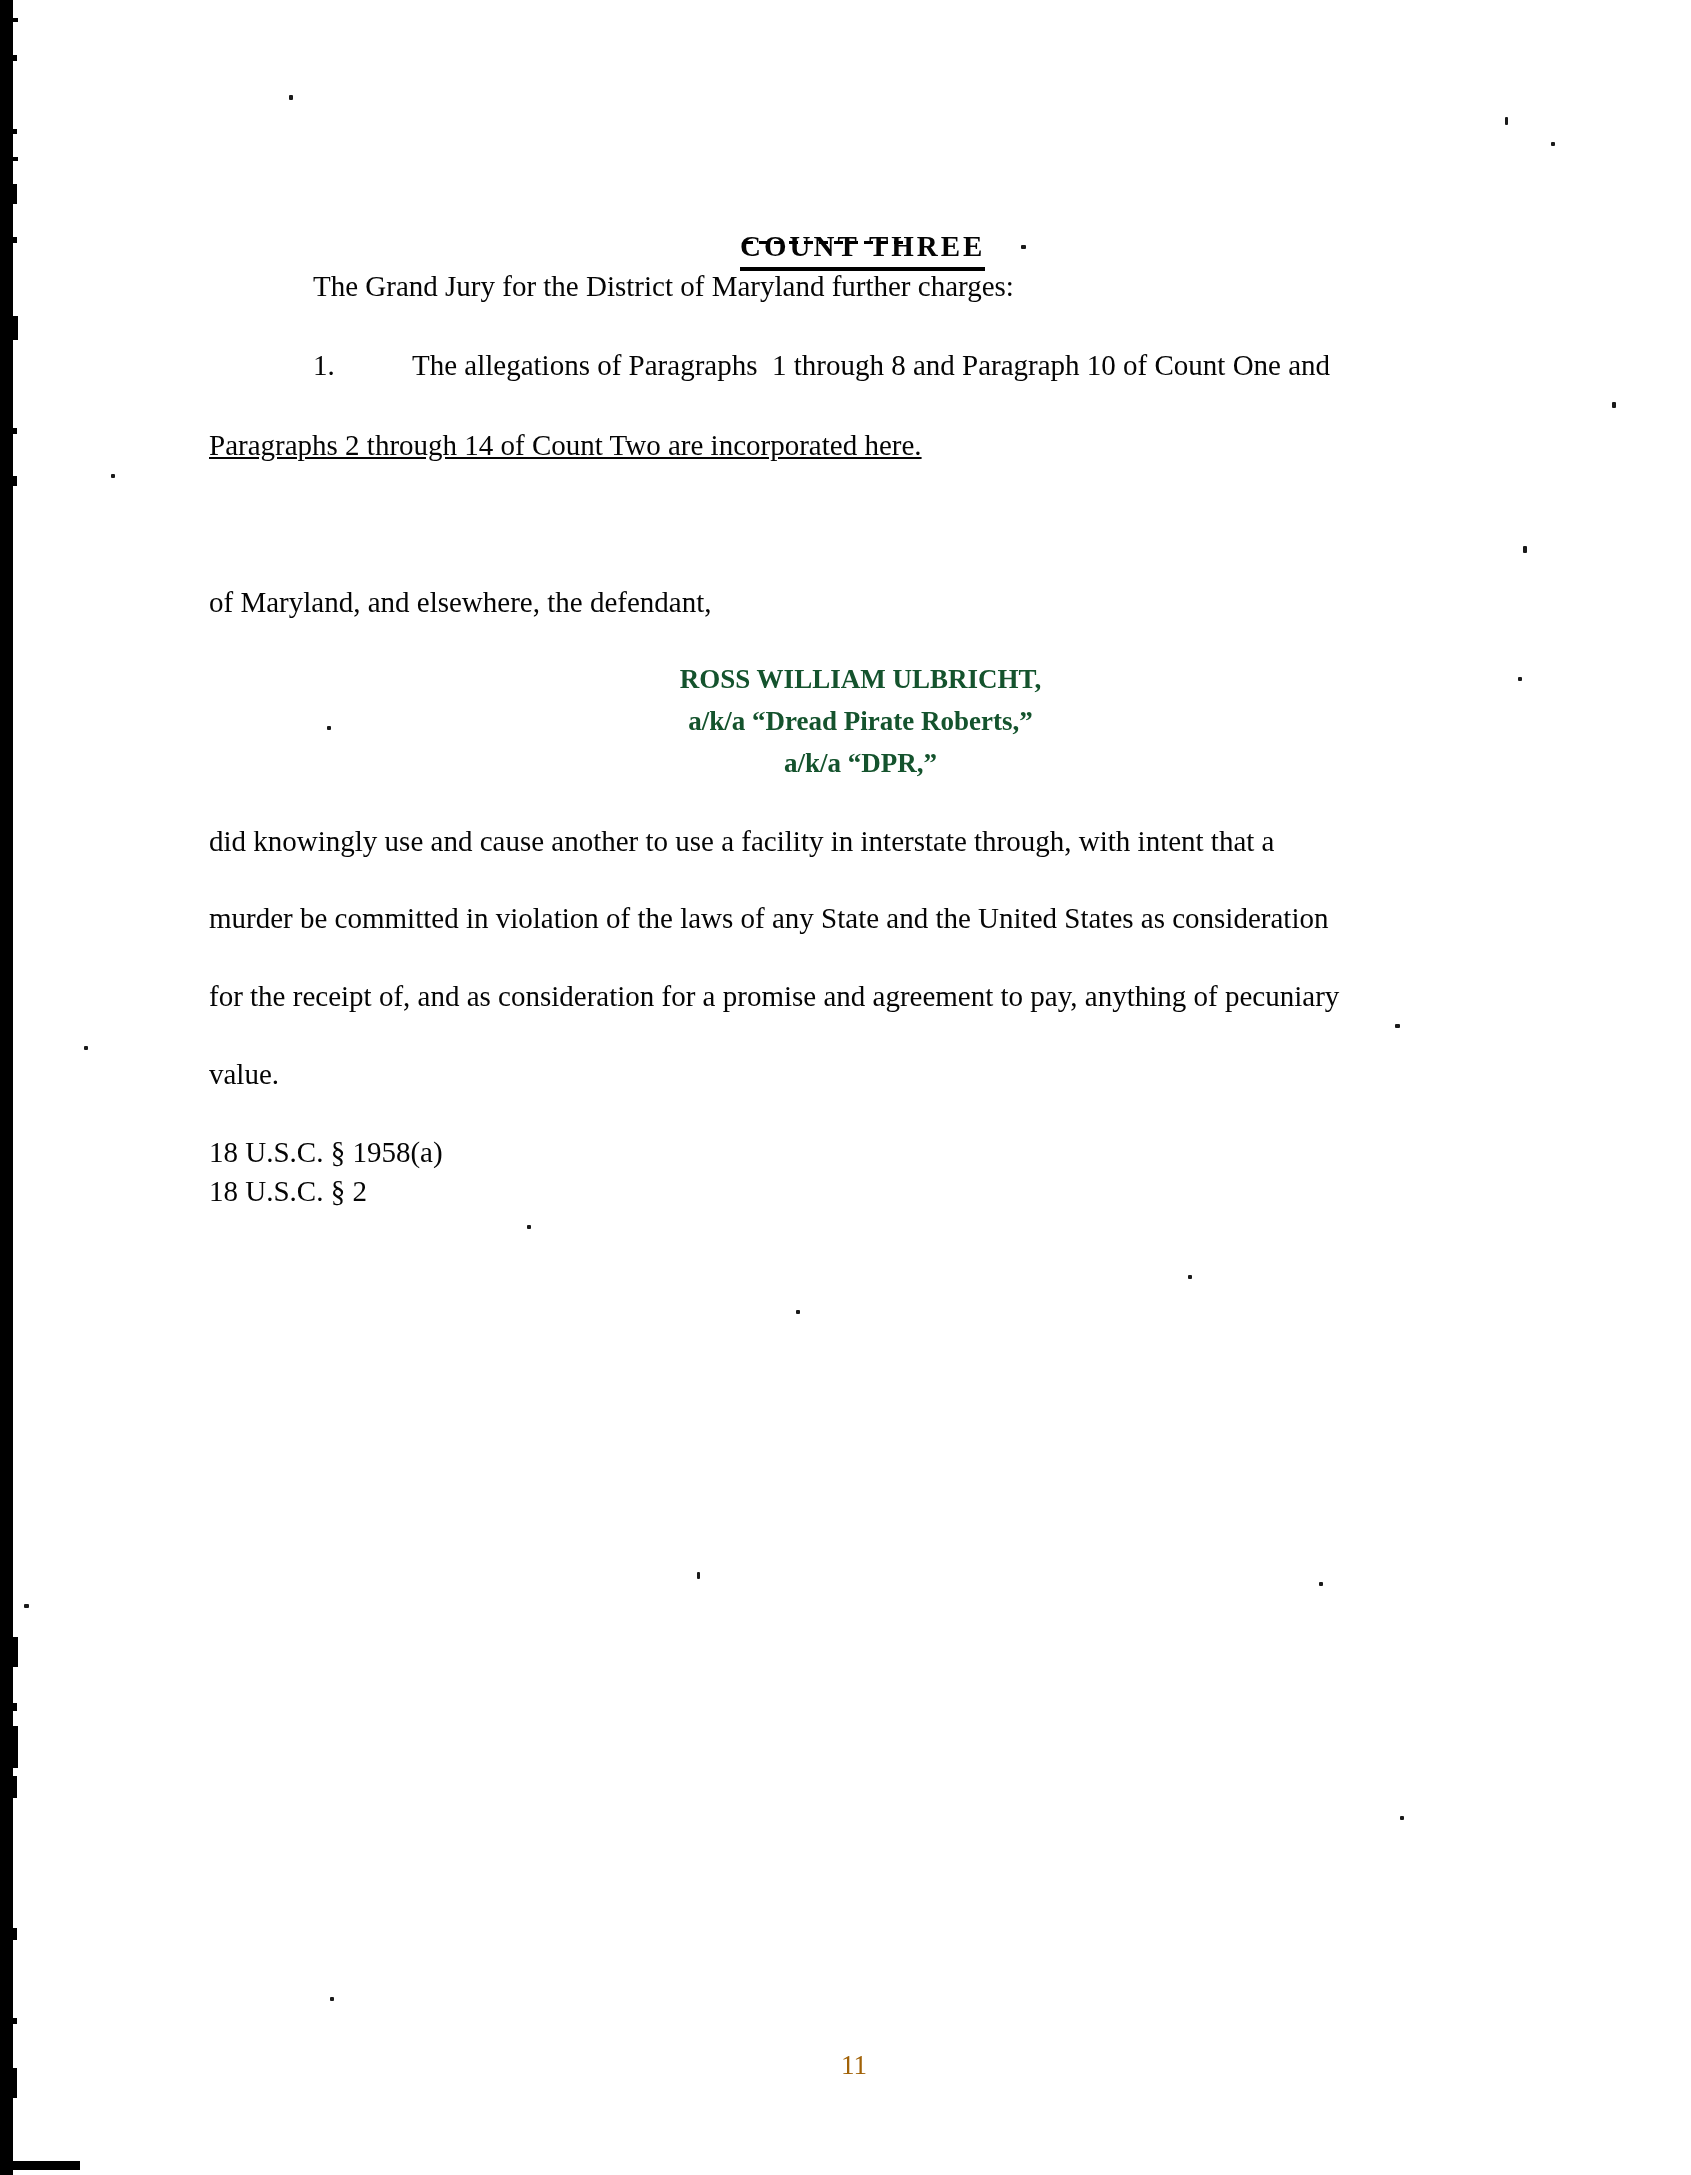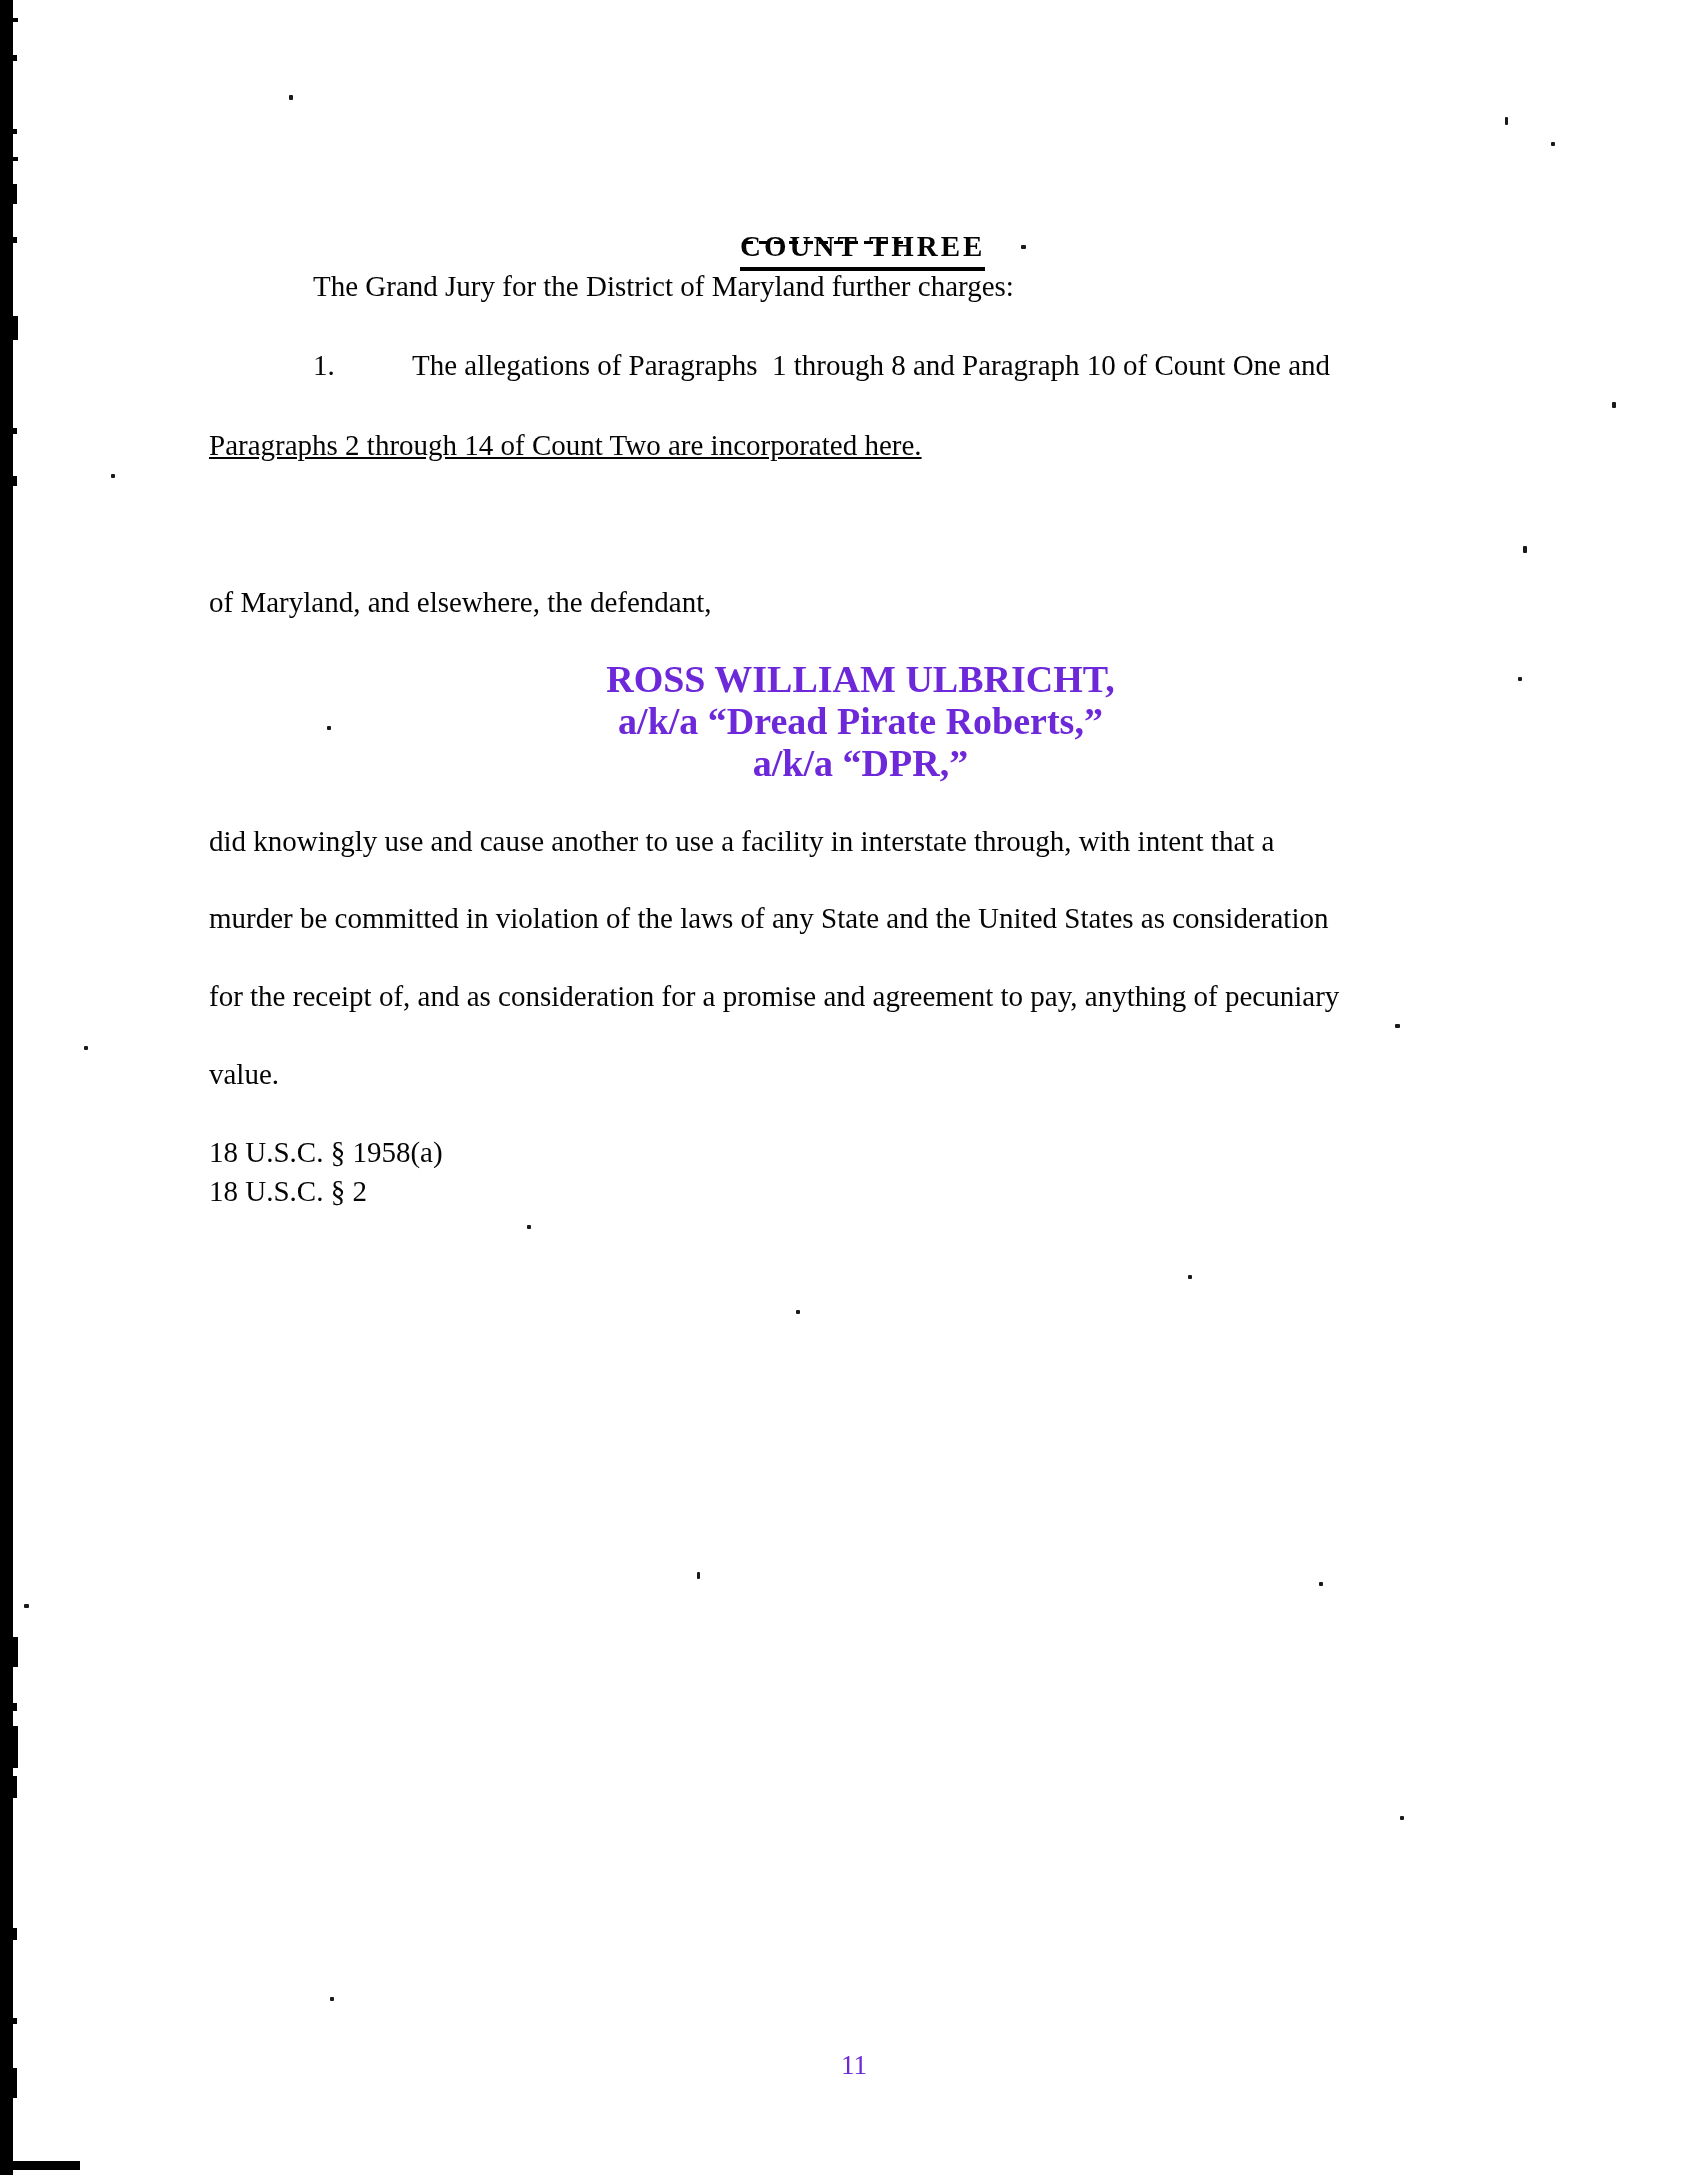--- a/index.html
+++ b/index.html
@@ -46,34 +46,34 @@
   }
   .para-num {
     display: inline-block;
     width: 99px;
   }
   .centered-block {
     position: absolute;
     left: 209px;
     width: 1303px;
     text-align: center;
-    font-size: 38px;
+    font-size: 27px;
     font-weight: bold;
     line-height: 36px;
     white-space: pre;
-    color: #6d28d9;
+    color: #14532d;
   }
   .page-number {
     position: absolute;
     left: 209px;
     top: 2050px;
     width: 1290px;
     text-align: center;
     font-size: 27px;
-    color: #6d28d9;
+    color: #a16207;
   }
   .scan-strip {
     position: absolute;
     left: 0;
     top: 0;
     width: 13px;
     height: 2175px;
     background: #000;
   }
   .strip-tick {

